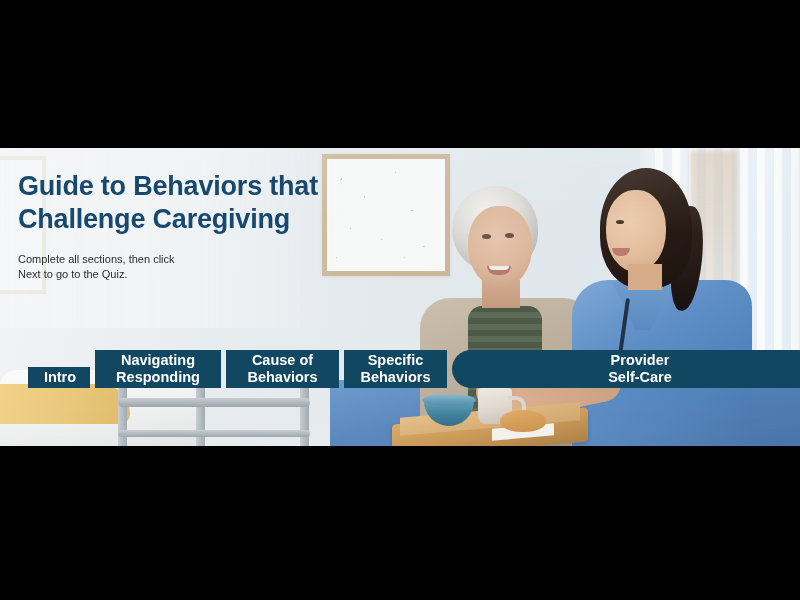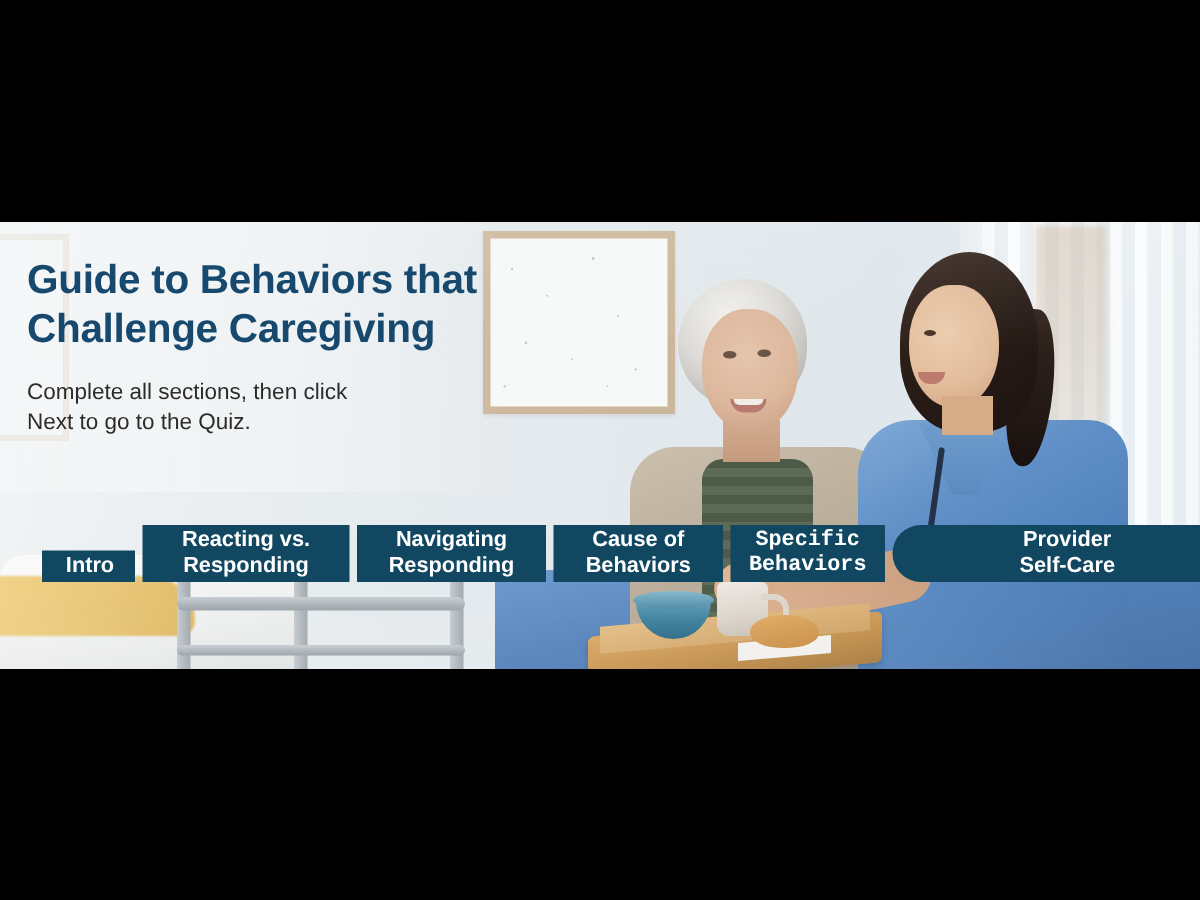--- a/index.html
+++ b/index.html
@@ -284,21 +284,21 @@
   #course-title {
     margin: 0;
     font-size: 27px;
     line-height: 1.23;
     font-weight: bold;
     color: #17496e;
     letter-spacing: -0.2px;
   }
   #course-subtitle {
     margin: 16px 0 0 0;
-    font-size: 15px;
+    font-size: 11px;
     line-height: 1.33;
     color: #2c2c2c;
     font-weight: normal;
     white-space: pre-line;
   }
 
   
   #section-tabs {
     position: absolute;
     left: 0;
@@ -406,27 +406,25 @@
     </div>
 
     <div id="headline-block">
       <h1 id="course-title">Guide to Behaviors that Challenge Caregiving</h1>
       <p id="course-subtitle">Complete all sections, then click
 Next to go to the Quiz.</p>
     </div>
 
     <nav id="section-tabs">
         <div class="tab" style="width: 62px; flex: 0 0 62px;">Intro</div>
-        <div class="tab" style="width: 138px; flex: 0 0 138px;">Reacting vs.
-Responding</div>
         <div class="tab" style="width: 126px; flex: 0 0 126px;">Navigating
 Responding</div>
         <div class="tab" style="width: 113px; flex: 0 0 113px;">Cause of
 Behaviors</div>
-        <div class="tab" style="width: 103px; flex: 0 0 103px; font-family: Liberation Mono, monospace;">Specific
+        <div class="tab" style="width: 103px; flex: 0 0 103px;">Specific
 Behaviors</div>
         <div class="tab" style="width: 115px; flex: 1 1 auto; border-radius: 24px;">Provider
 Self-Care</div>
       </nav>
 
   </div>
 
   <div class="letterbox" id="letterbox-top"></div>
   <div class="letterbox" id="letterbox-bottom"></div>
 

